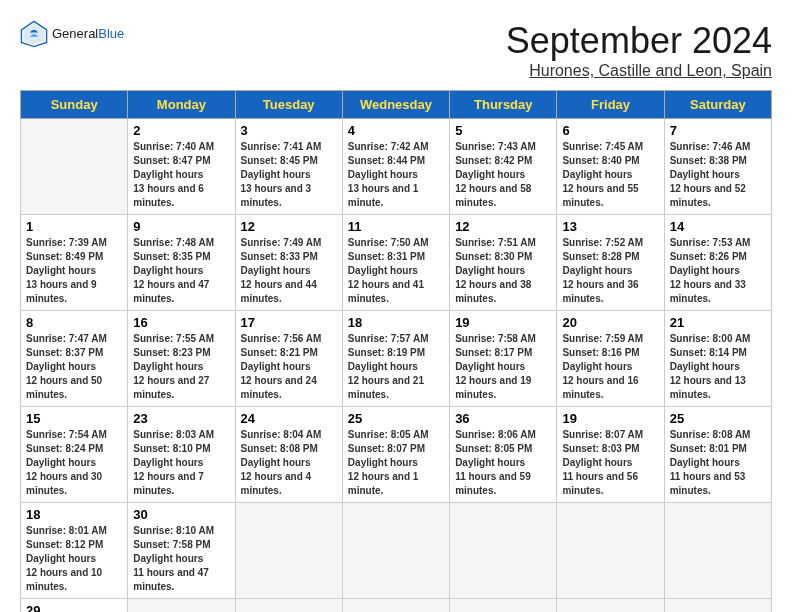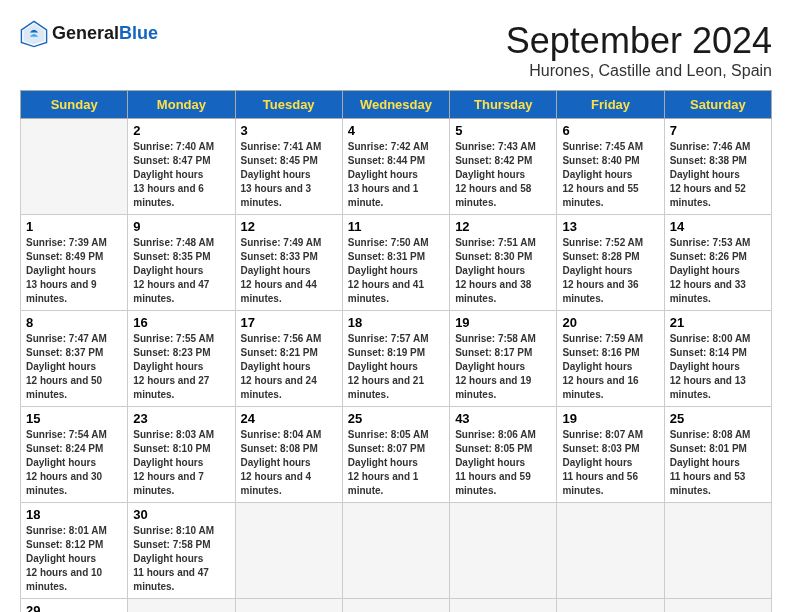--- a/index.html
+++ b/index.html
@@ -29,20 +29,21 @@
       text-align: right;
     }
     .month-title {
       font-size: 36px;
       font-weight: normal;
       color: #1a1a1a;
     }
     .location-title {
       font-size: 16px;
       color: #333;
+      text-decoration: underline;
     }
     .calendar {
       width: 100%;
       border-collapse: collapse;
       font-size: 10.5px;
     }
     .calendar th {
       background-color: #1565c0;
       color: #fde047;
       text-align: center;
@@ -80,21 +81,21 @@
 
 <div class="header-section">
   <div class="logo">
     <svg class="logo-icon" viewBox="0 0 40 40">
       <polygon points="20,5 35,15 35,30 20,35 5,30 5,15" fill="#1565c0" opacity="0.15"></polygon>
       <polygon points="20,2 38,14 38,32 20,38 2,32 2,14" fill="none" stroke="#1565c0" stroke-width="2"></polygon>
       <path d="M14,18 Q20,10 26,18" fill="#1565c0"></path>
       <path d="M14,24 Q20,16 26,24" fill="#42a5f5"></path>
     </svg>
     <div>
-      <div style="font-size:18px;font-weight:bold;color:#1a1a1a;line-height:1.2;">General<span style="color:#1565c0;">Blue</span></div>
+      <div style="font-size:13px;font-weight:normal;color:#1a1a1a;line-height:1.2;">General<span style="color:#1565c0;">Blue</span></div>
     </div>
   </div>
   <div class="title-area">
     <div class="month-title">September 2024</div>
     <div class="location-title">Hurones, Castille and Leon, Spain</div>
   </div>
 </div>
 
 <table class="calendar">
   <thead>
@@ -327,21 +328,21 @@
         <td>
         <span class="day-number">25</span>
         <div class="day-info">
           Sunrise: 8:05 AM<br>
           Sunset: 8:07 PM<br>
           Daylight hours<br>
           12 hours and 1 minute.
         </div>
       </td>
         <td>
-        <span class="day-number">43</span>
+        <span class="day-number">36</span>
         <div class="day-info">
           Sunrise: 8:06 AM<br>
           Sunset: 8:05 PM<br>
           Daylight hours<br>
           11 hours and 59 minutes.
         </div>
       </td>
         <td>
         <span class="day-number">19</span>
         <div class="day-info">

